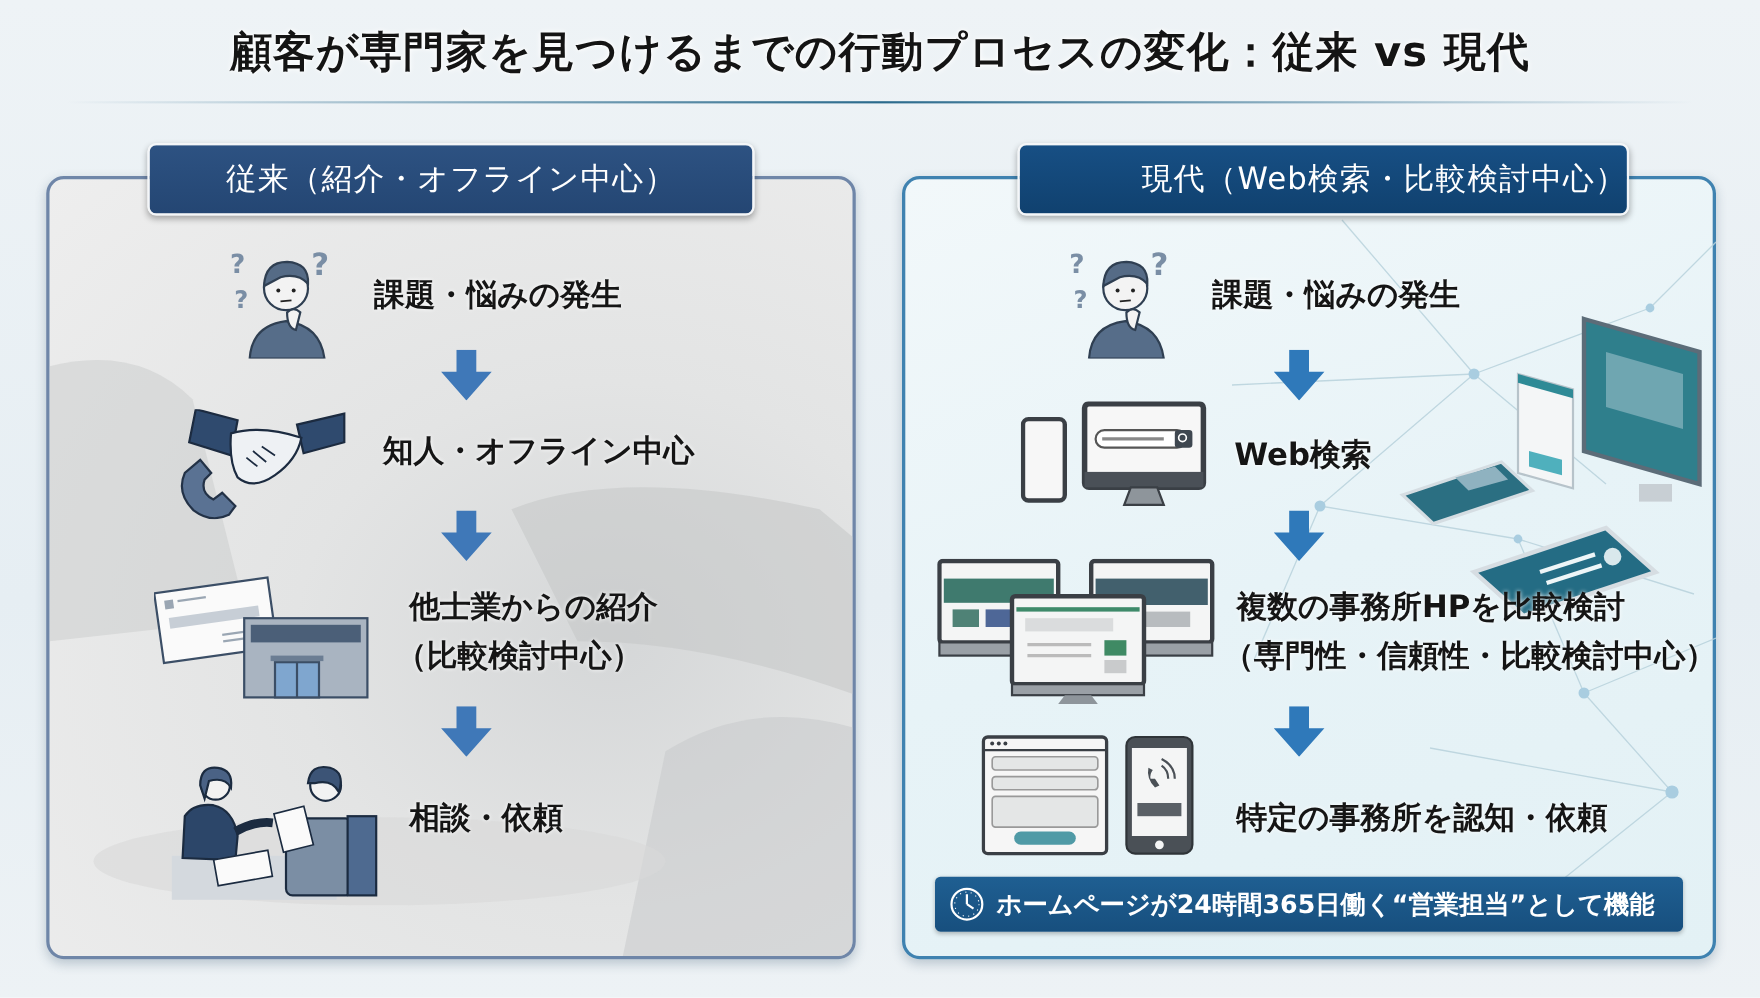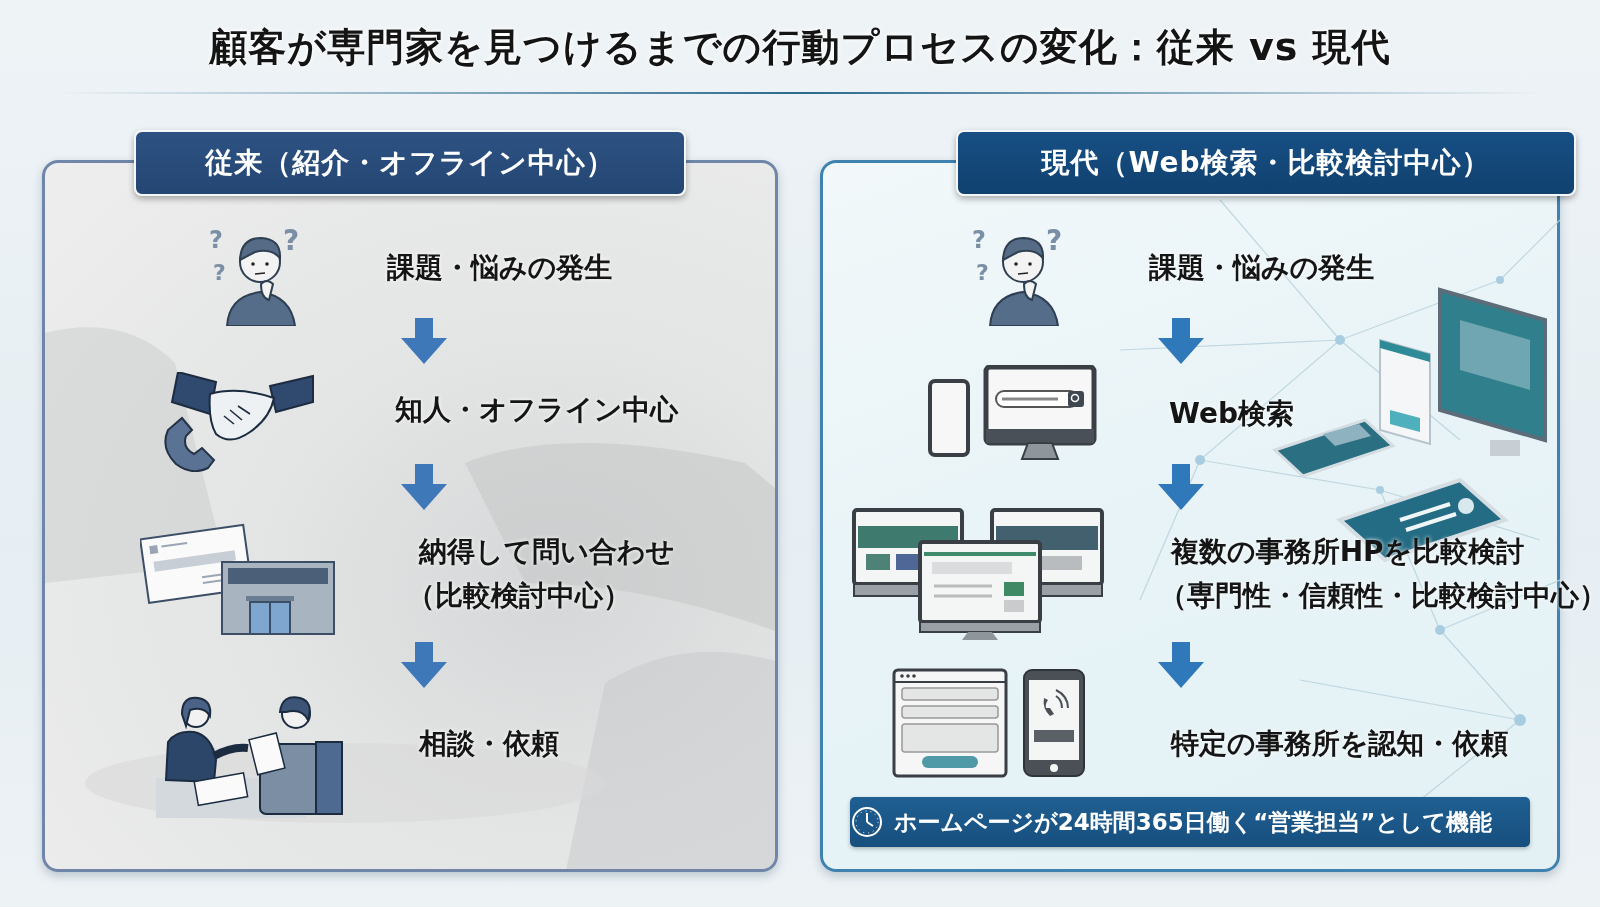--- a/index.html
+++ b/index.html
@@ -29,41 +29,40 @@
     background: radial-gradient(ellipse at 70% 60%, #d5d7d8 0%, #e3e4e4 40%, #eeeeee 100%);
     border-color: #6f86a8;
   }
   .panel.right {
     left: 820px; width: 740px;
     background: linear-gradient(160deg, #f2f8fa 0%, #e7f3f7 50%, #e3f1f5 100%);
     border-color: #3f82b0;
   }
   .panel-header {
     position: absolute; top: 130px; height: 66px; border-radius: 8px;
-    color: #fff; font-size: 28px; font-weight: bold; text-align: center; line-height: 62px;
+    color: #fff; font-size: 28px; font-weight: normal; text-align: center; line-height: 62px;
     border: 2px solid #f4f6f8;
     box-shadow: 0 3px 6px rgba(0,0,0,0.3);
     letter-spacing: 1px; z-index: 5;
   }
   .panel-header.left { left: 134px; width: 552px; background: linear-gradient(180deg,#2d5282 0%, #244673 100%); }
-  .panel-header.right { left: 956px; width: 620px; background: linear-gradient(180deg,#174f84 0%, #10416f 100%); }
+  .panel-header.right { left: 925px; width: 556px; background: linear-gradient(180deg,#174f84 0%, #10416f 100%); text-align: right; }
 
   .step-text {
     position: absolute; font-size: 28px; font-weight: bold; color: #151515;
     white-space: nowrap; line-height: 44px;
     text-shadow: 0 0 4px #fff;
-    margin-left: 47px;
   }
   .arrow { position: absolute; width: 50px; height: 46px; }
   .icon { position: absolute; }
   .banner {
     position: absolute; left: 850px; top: 797px; width: 680px; height: 50px;
     background: linear-gradient(180deg, #1f5f92 0%, #174f7e 100%);
     border-radius: 5px; color: #fff; font-size: 23px; font-weight: bold;
-    display: flex; align-items: center; padding-left: 0; gap: 10px;
+    display: flex; align-items: center; padding-left: 12px; gap: 10px;
     box-shadow: 0 2px 4px rgba(0,0,0,0.25);
   }
   .network { position: absolute; left: 820px; top: 160px; width: 740px; height: 712px; pointer-events: none; }
   .bg-decor { position: absolute; pointer-events: none; }
 </style>
 </head>
 <body>
 
 <div class="title">顧客が専門家を見つけるまでの行動プロセスの変化：従来 vs 現代</div>
 <div class="title-rule"></div>
@@ -117,21 +116,21 @@
     <rect x="14" y="38" width="82" height="10" fill="#c7ced6"></rect>
     <line x1="60" y1="60" x2="96" y2="60" stroke="#9aa6b3" stroke-width="2"></line>
     <line x1="60" y1="66" x2="96" y2="66" stroke="#9aa6b3" stroke-width="2"></line>
   </g>
   <rect x="82" y="44" width="112" height="72" fill="#a9b4c1" stroke="#3b4e66" stroke-width="2"></rect>
   <rect x="88" y="50" width="100" height="16" fill="#4b5f78"></rect>
   <rect x="110" y="84" width="40" height="32" fill="#7fa6cf" stroke="#3b4e66" stroke-width="2"></rect>
   <line x1="130" y1="84" x2="130" y2="116" stroke="#3b4e66" stroke-width="2"></line>
   <rect x="106" y="78" width="48" height="5" fill="#6b7d93"></rect>
 </svg>
-<div class="step-text" style="left:372px;top:530px">納得して問い合わせ</div>
+<div class="step-text" style="left:372px;top:530px">他士業からの紹介</div>
 <div class="step-text" style="left:360px;top:574px">（比較検討中心）</div>
 
 <svg class="arrow" style="left:399px;top:642px" viewBox="0 0 50 46">
     <path d="M16 0 H34 V20 H48 L25 46 L2 20 H16 Z" fill="#3f78b8"></path>
   </svg>
 
 <svg class="icon" style="left:156px;top:690px" width="190" height="130" viewBox="0 0 190 130">
   <rect x="0" y="88" width="150" height="40" fill="#d4d9de"></rect>
   <path d="M10 90 L12 52 Q20 40 38 42 Q56 46 60 70 L58 92 Z" fill="#2c4669" stroke="#1b2b40" stroke-width="2"></path>
   <circle cx="40" cy="24" r="13" fill="#f2f2f2" stroke="#1b2b40" stroke-width="2"></circle>

